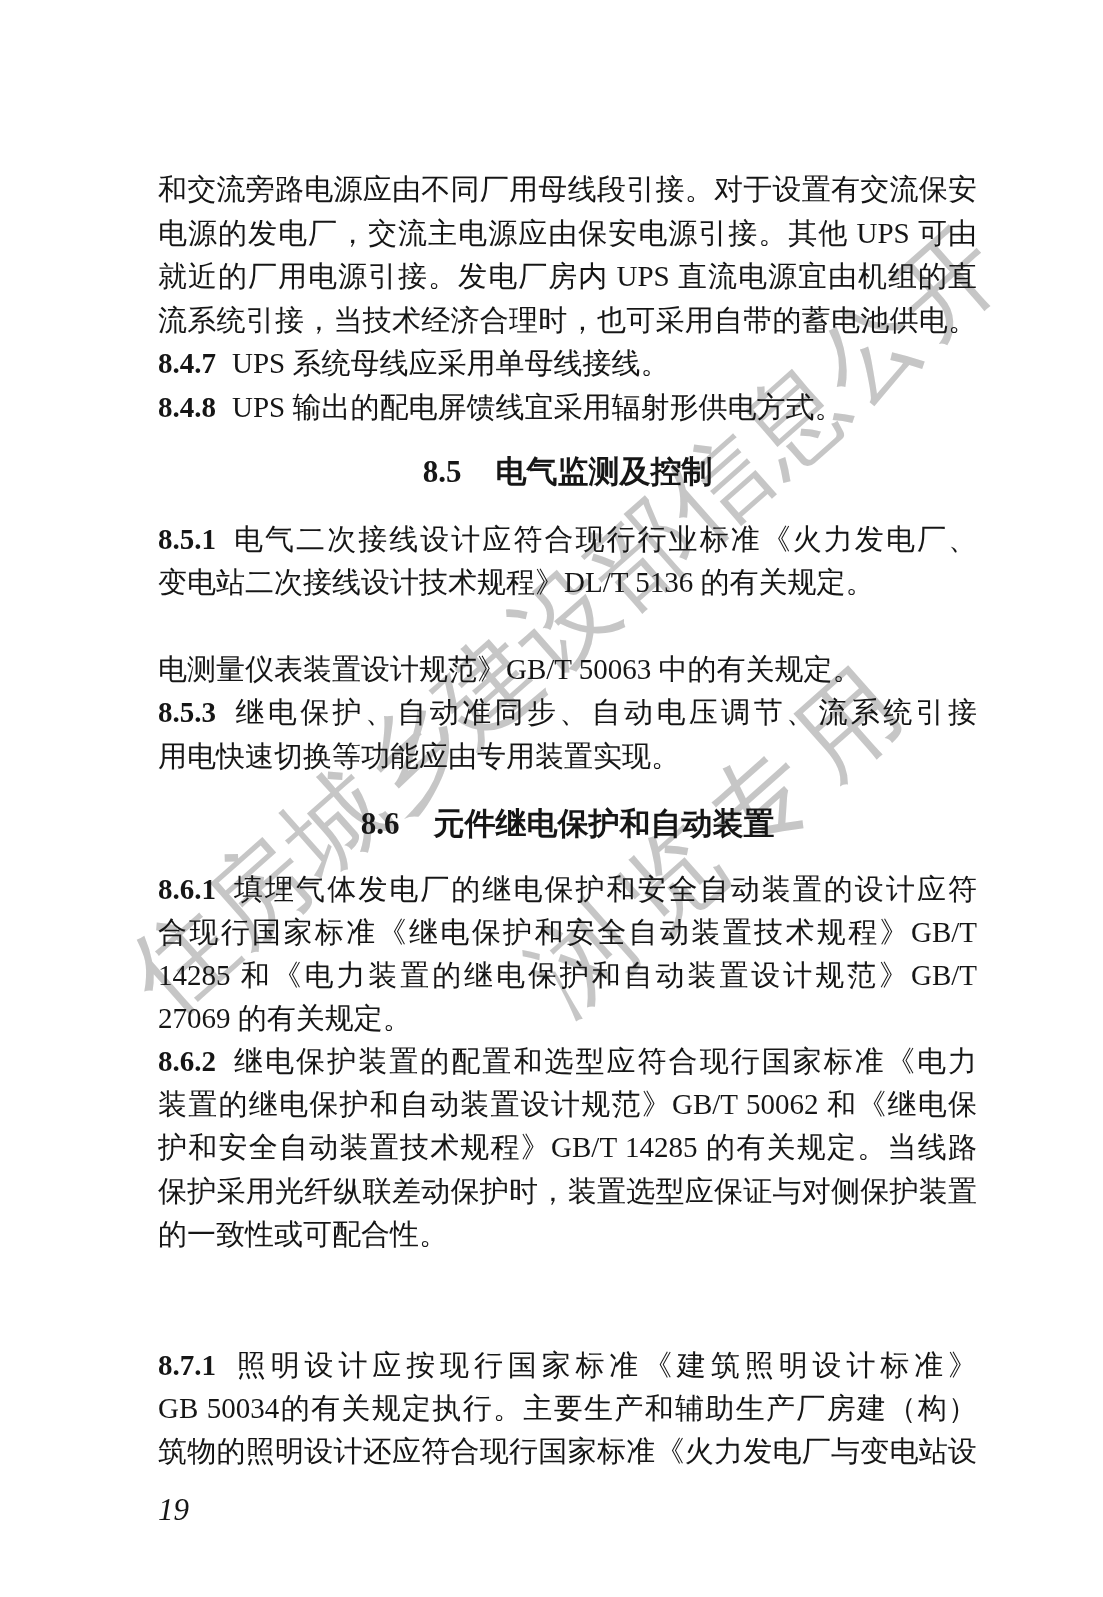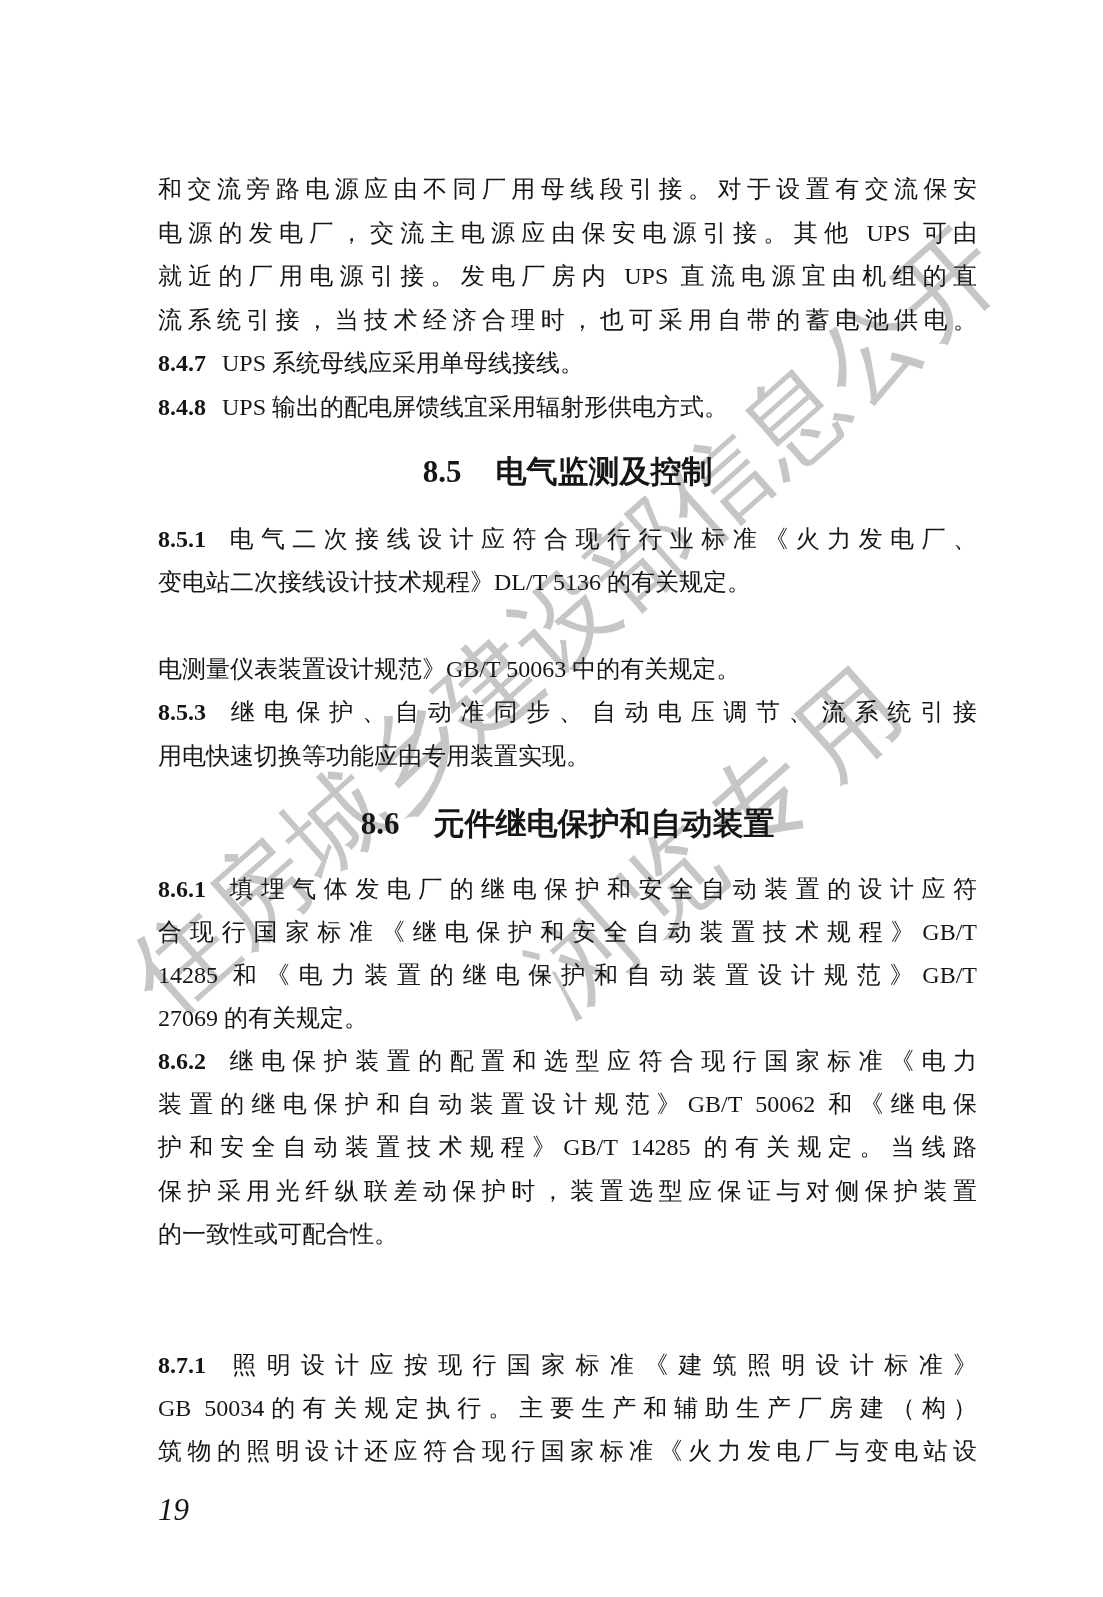--- a/index.html
+++ b/index.html
@@ -24,21 +24,21 @@
     transform:rotate(-41.5deg);
     font-family:"Liberation Serif","DejaVu Serif",serif;
     z-index:1;
     pointer-events:none;
   }
   .wm-1{left:146px;top:935px;letter-spacing:2px;}
   .wm-2{left:546px;top:934px;letter-spacing:18px;}
   
   .line{
     position:absolute;left:158px;width:819px;height:44px;
-    font-size:24px;line-height:43px;
+    font-size:29px;line-height:43px;
     z-index:2;white-space:nowrap;
   }
   .line.j{white-space:normal;text-align:justify;text-align-last:justify;}
   .num{font-weight:bold;}
   .num:not(:empty){margin-right:16px;}
   .heading{
     position:absolute;left:158px;width:819px;height:44px;
     text-align:center;font-weight:bold;
     font-size:31px;line-height:43px;
     font-family:"Liberation Sans","DejaVu Sans",sans-serif;

